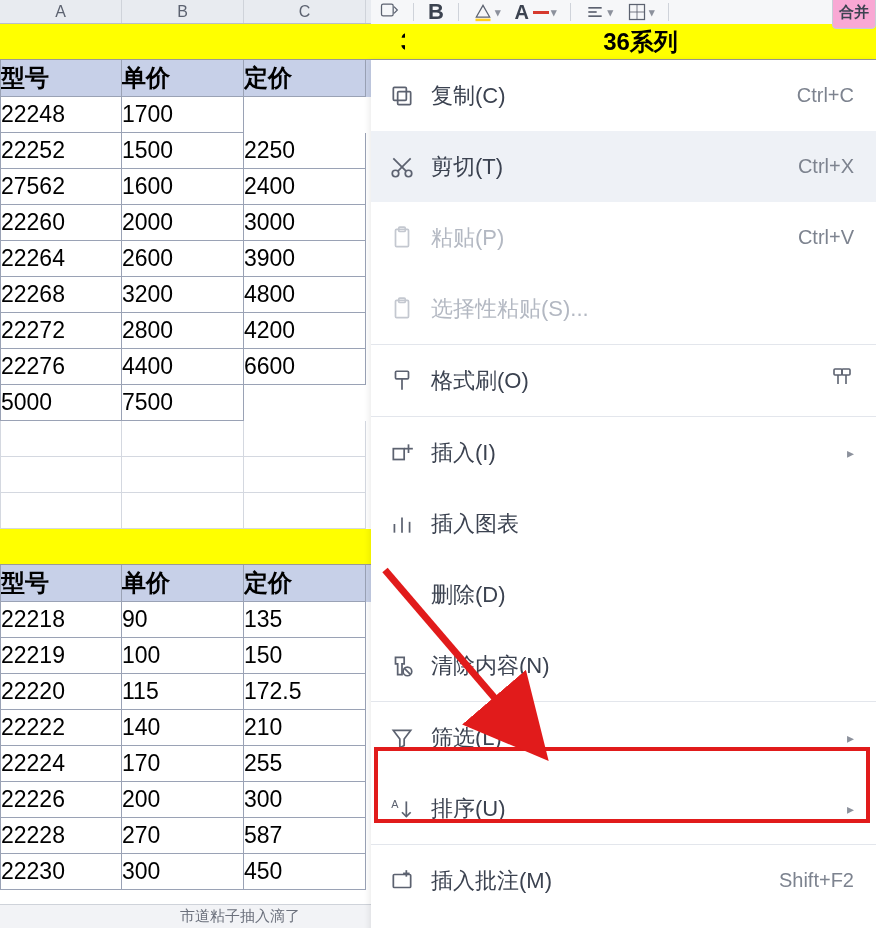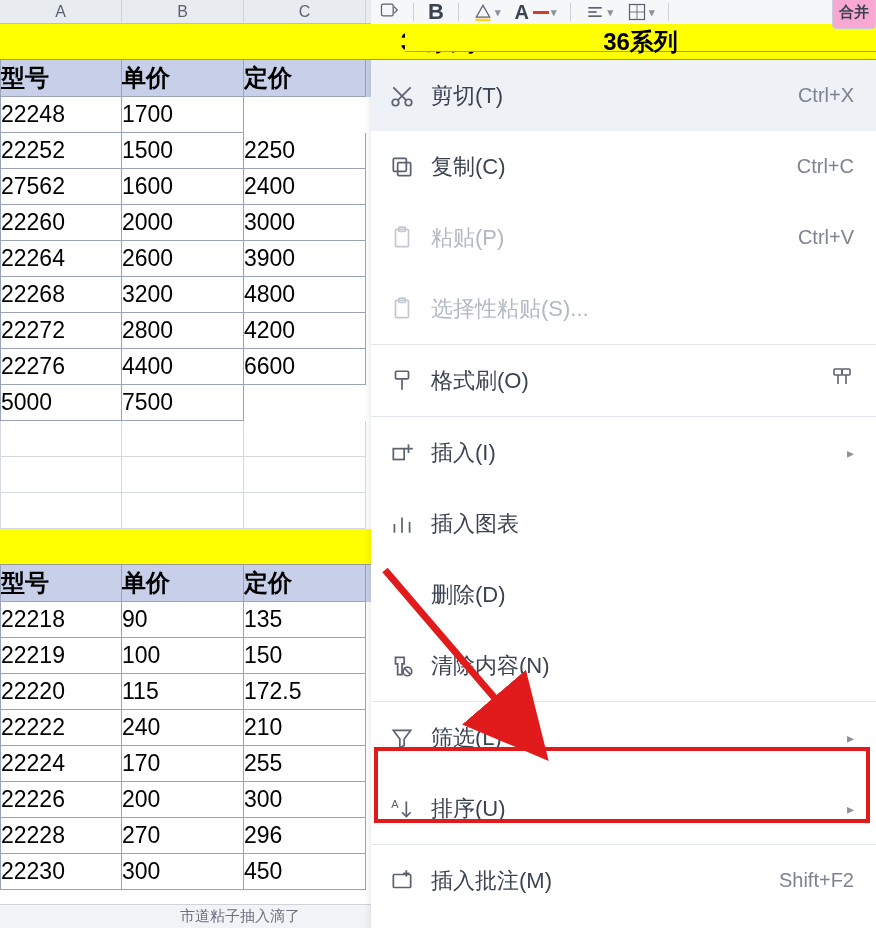--- a/index.html
+++ b/index.html
@@ -33,21 +33,21 @@
   text-align: center;
   font-weight: bold;
   font-size: 24px;
   line-height: 36px;
   border-bottom: 1px solid #999;
 }
 .right-title {
   position: absolute;
   left: 405px;
   top: 24px;
-  height: 28px;
+  height: 36px;
   width: 471px;
   background: #ffff00;
   text-align: center;
   font-weight: bold;
   font-size: 24px;
   line-height: 36px;
   border-bottom: 1px solid #999;
   z-index: 1;
 }
 .header-row {
@@ -323,68 +323,68 @@
         <div class="cell">100</div>
         <div class="cell">150</div>
       </div>
       <div class="data-row">
         <div class="cell">22220</div>
         <div class="cell">115</div>
         <div class="cell">172.5</div>
       </div>
       <div class="data-row">
         <div class="cell">22222</div>
-        <div class="cell">240</div>
+        <div class="cell">140</div>
         <div class="cell">210</div>
       </div>
       <div class="data-row">
         <div class="cell">22224</div>
         <div class="cell">170</div>
         <div class="cell">255</div>
       </div>
       <div class="data-row">
         <div class="cell">22226</div>
         <div class="cell">200</div>
         <div class="cell">300</div>
       </div>
       <div class="data-row">
         <div class="cell">22228</div>
         <div class="cell">270</div>
-        <div class="cell">296</div>
+        <div class="cell">587</div>
       </div>
       <div class="data-row">
         <div class="cell">22230</div>
         <div class="cell">300</div>
         <div class="cell">450</div>
       </div>
     </div>
 </div>
 
 <div class="context-menu">
+  <div class="menu-item">
+    <span class="icon-slot">
+        <svg viewBox="0 0 24 24">
+          <rect x="8" y="8" width="12" height="12" rx="1"></rect>
+          <rect x="4" y="4" width="12" height="12" rx="1"></rect>
+        </svg>
+      </span>
+    <span class="label">复制(C)</span>
+    <span class="shortcut">Ctrl+C</span>
+  </div>
   <div class="menu-item hovered">
     <span class="icon-slot">
         <svg viewBox="0 0 24 24">
           <circle cx="6" cy="18" r="3"></circle>
           <circle cx="18" cy="18" r="3"></circle>
           <line x1="8" y1="16" x2="20" y2="4"></line>
           <line x1="16" y1="16" x2="4" y2="4"></line>
         </svg>
       </span>
     <span class="label">剪切(T)</span>
     <span class="shortcut">Ctrl+X</span>
-  </div>
-  <div class="menu-item">
-    <span class="icon-slot">
-        <svg viewBox="0 0 24 24">
-          <rect x="8" y="8" width="12" height="12" rx="1"></rect>
-          <rect x="4" y="4" width="12" height="12" rx="1"></rect>
-        </svg>
-      </span>
-    <span class="label">复制(C)</span>
-    <span class="shortcut">Ctrl+C</span>
   </div>
   <div class="menu-item disabled">
     <span class="icon-slot">
         <svg viewBox="0 0 24 24">
           <rect x="6" y="4" width="12" height="16" rx="1"></rect>
           <rect x="9" y="2" width="6" height="4" rx="1"></rect>
         </svg>
       </span>
     <span class="label">粘贴(P)</span>
     <span class="shortcut">Ctrl+V</span>

